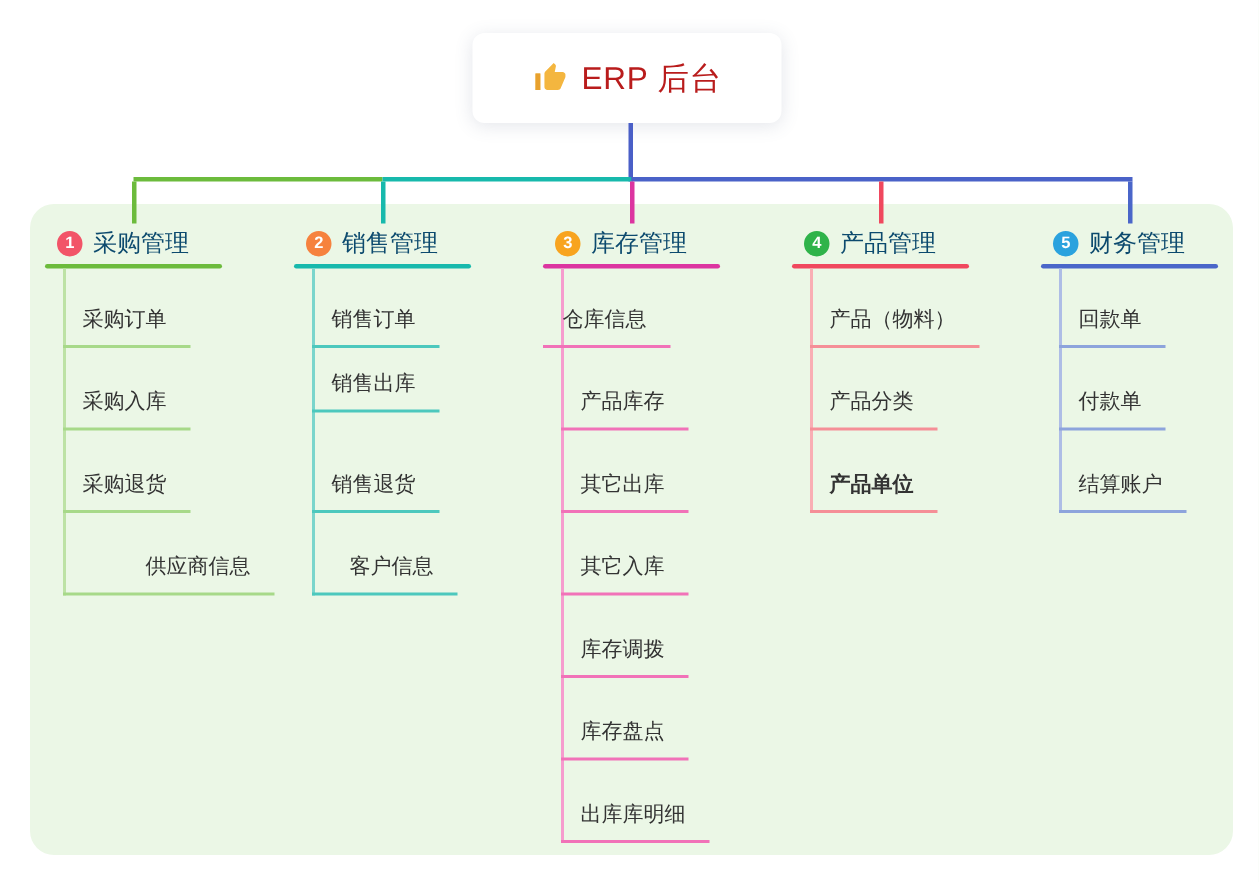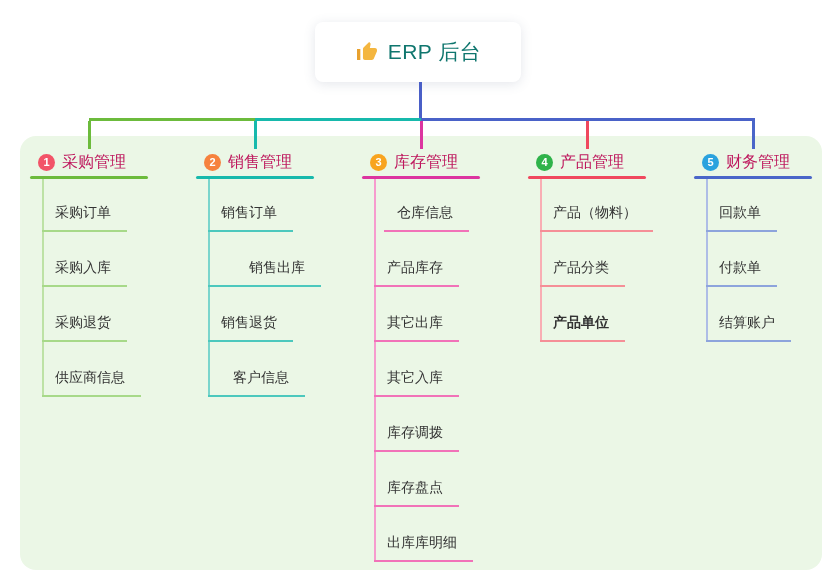--- a/index.html
+++ b/index.html
@@ -6,32 +6,32 @@
   body{font-family:"Liberation Sans","DejaVu Sans",sans-serif;}
   #canvas{position:relative;width:839px;height:588px;background:#ffffff;overflow:hidden;}
 
   .panel{position:absolute;left:20px;top:136px;width:802px;height:434px;
          background:#ebf7e6;border-radius:16px;}
 
   .root-card{position:absolute;left:315px;top:22px;width:206px;height:60px;
              background:#ffffff;border-radius:8px;
              box-shadow:0 2px 12px rgba(90,100,130,.16);
              display:flex;align-items:center;justify-content:center;gap:9px;}
-  .root-label{font-size:21px;font-weight:500;color:#0f766e;letter-spacing:.5px;}
+  .root-label{font-size:21px;font-weight:500;color:#b91c1c;letter-spacing:.5px;}
   .thumb{width:24px;height:24px;display:inline-block;}
 
   .vline,.hline{position:absolute;}
   .hline{height:3px;}
   .vline{width:3px;}
 
   .branch-header{position:absolute;height:22px;display:flex;align-items:center;}
   .badge{width:17px;height:17px;border-radius:50%;color:#ffffff;font-size:11px;
          font-weight:700;display:flex;align-items:center;justify-content:center;
          flex:0 0 auto;}
-  .branch-label{margin-left:7px;font-size:16px;color:#be185d;font-weight:500;white-space:nowrap;}
+  .branch-label{margin-left:7px;font-size:16px;color:#0c4a6e;font-weight:500;white-space:nowrap;}
   .branch-underline{position:absolute;height:3px;width:118px;border-radius:2px;}
   .rail{position:absolute;width:2px;}
   .child{position:absolute;display:flex;align-items:flex-end;height:32px;
          border-bottom-width:2px;border-bottom-style:solid;white-space:nowrap;}
   .child-text{font-size:14px;color:#333333;padding:0 16px 8px 13px;}
 </style>
 </head>
 <body>
 
 <div id="canvas">
@@ -68,48 +68,48 @@
       <div class="rail" style="left: 42px; top: 179px; height: 218px; background: rgb(189, 226, 165);"></div>
       <div class="child" style="left: 42px; top: 198px; border-bottom-color: rgb(167, 217, 137);">
         <span class="child-text">采购订单</span>
       </div>
       <div class="child" style="left: 42px; top: 253px; border-bottom-color: rgb(167, 217, 137); justify-content: flex-end;">
         <span class="child-text">采购入库</span>
       </div>
       <div class="child" style="left: 42px; top: 308px; border-bottom-color: rgb(167, 217, 137);">
         <span class="child-text">采购退货</span>
       </div>
-      <div class="child" style="left: 42px; top: 363px; border-bottom-color: rgb(167, 217, 137);">
+      <div class="child" style="left: 42px; top: 363px; border-bottom-color: rgb(167, 217, 137); padding-left: 42px;">
         <span class="child-text">供应商信息</span>
       </div>
       <div class="branch-header" style="left: 204px; top: 151px;">
         <span class="badge" style="background: rgb(246, 130, 62);">2</span>
         <span class="branch-label">销售管理</span>
       </div>
       <div class="branch-underline" style="left: 196px; top: 176px; width: 118px; background: rgb(23, 185, 172);"></div>
       <div class="rail" style="left: 208px; top: 179px; height: 218px; background: rgb(122, 213, 204);"></div>
       <div class="child" style="left: 208px; top: 198px; border-bottom-color: rgb(76, 200, 189);">
         <span class="child-text">销售订单</span>
       </div>
-      <div class="child" style="left: 208px; top: 253px; border-bottom-color: rgb(76, 200, 189); padding-left: 28px;">
+      <div class="child" style="left: 208px; top: 241px; border-bottom-color: rgb(76, 200, 189);">
         <span class="child-text">销售出库</span>
       </div>
       <div class="child" style="left: 208px; top: 308px; border-bottom-color: rgb(76, 200, 189);">
         <span class="child-text">销售退货</span>
       </div>
       <div class="child" style="left: 208px; top: 363px; border-bottom-color: rgb(76, 200, 189); padding-left: 12px;">
         <span class="child-text">客户信息</span>
       </div>
       <div class="branch-header" style="left: 370px; top: 151px;">
         <span class="badge" style="background: rgb(248, 164, 31);">3</span>
         <span class="branch-label">库存管理</span>
       </div>
       <div class="branch-underline" style="left: 362px; top: 176px; width: 118px; background: rgb(220, 53, 160);"></div>
       <div class="rail" style="left: 374px; top: 179px; height: 383px; background: rgb(246, 156, 206);"></div>
-      <div class="child" style="left: 384px; top: 198px; border-bottom-color: rgb(241, 114, 184);">
+      <div class="child" style="left: 362px; top: 198px; border-bottom-color: rgb(241, 114, 184);">
         <span class="child-text">仓库信息</span>
       </div>
       <div class="child" style="left: 374px; top: 253px; border-bottom-color: rgb(241, 114, 184);">
         <span class="child-text">产品库存</span>
       </div>
       <div class="child" style="left: 374px; top: 308px; border-bottom-color: rgb(241, 114, 184);">
         <span class="child-text">其它出库</span>
       </div>
       <div class="child" style="left: 374px; top: 363px; border-bottom-color: rgb(241, 114, 184);">
         <span class="child-text">其它入库</span>

